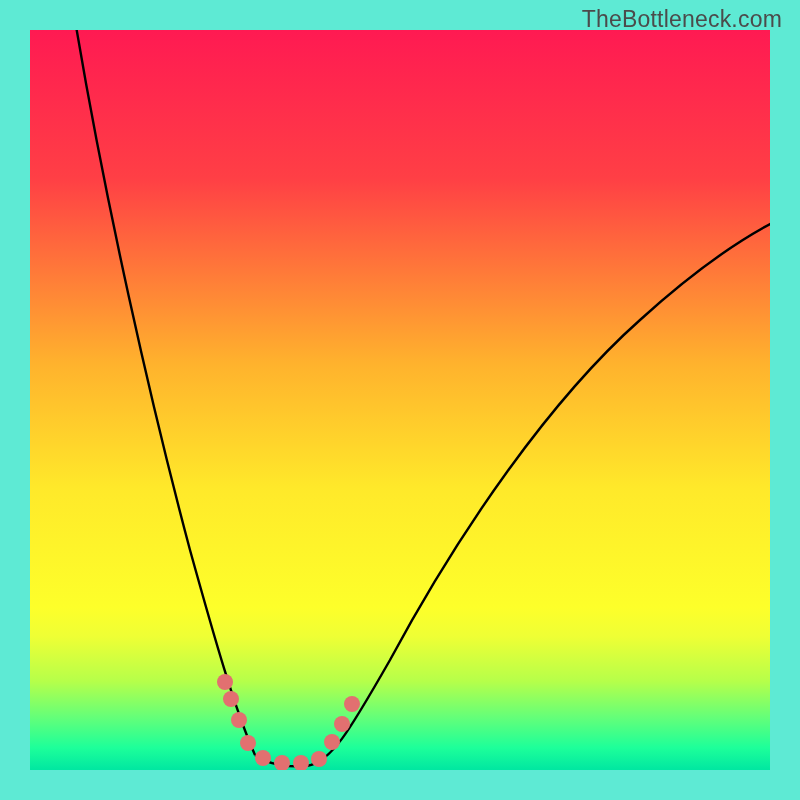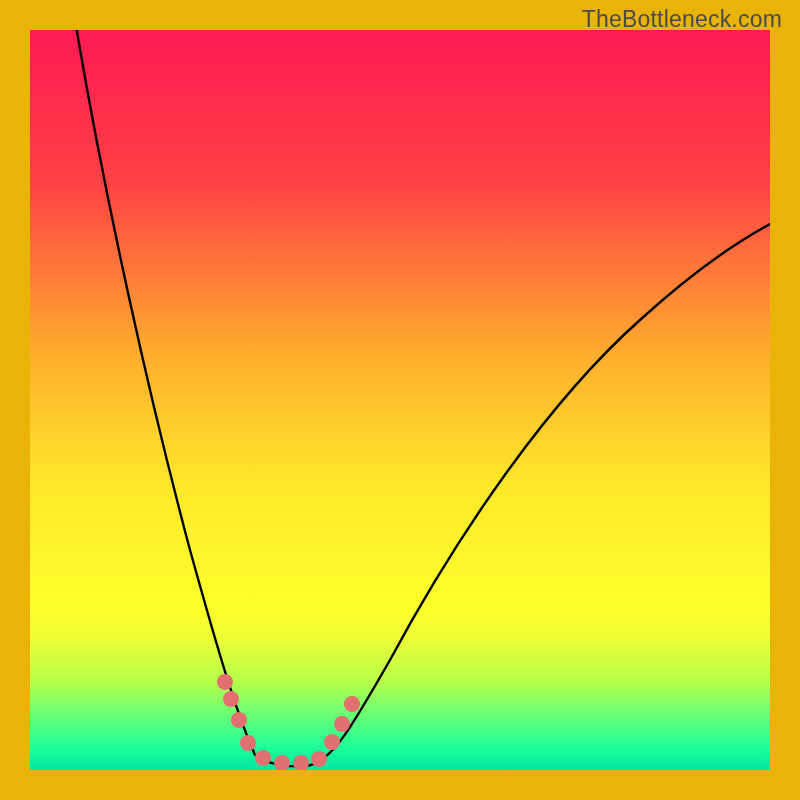--- a/index.html
+++ b/index.html
@@ -10,21 +10,21 @@
     overflow: hidden;
     background: #000;
     font-family: Arial, Helvetica, sans-serif;
   }
   .frame {
     position: absolute;
     top: 0;
     left: 0;
     width: 800px;
     height: 800px;
-    background: #eab308;
+    background: #5eead4;
   }
   .plot {
     position: absolute;
     top: 30px;
     left: 30px;
     width: 740px;
     height: 740px;
     overflow: hidden;
   }
   .gradient-bg {

